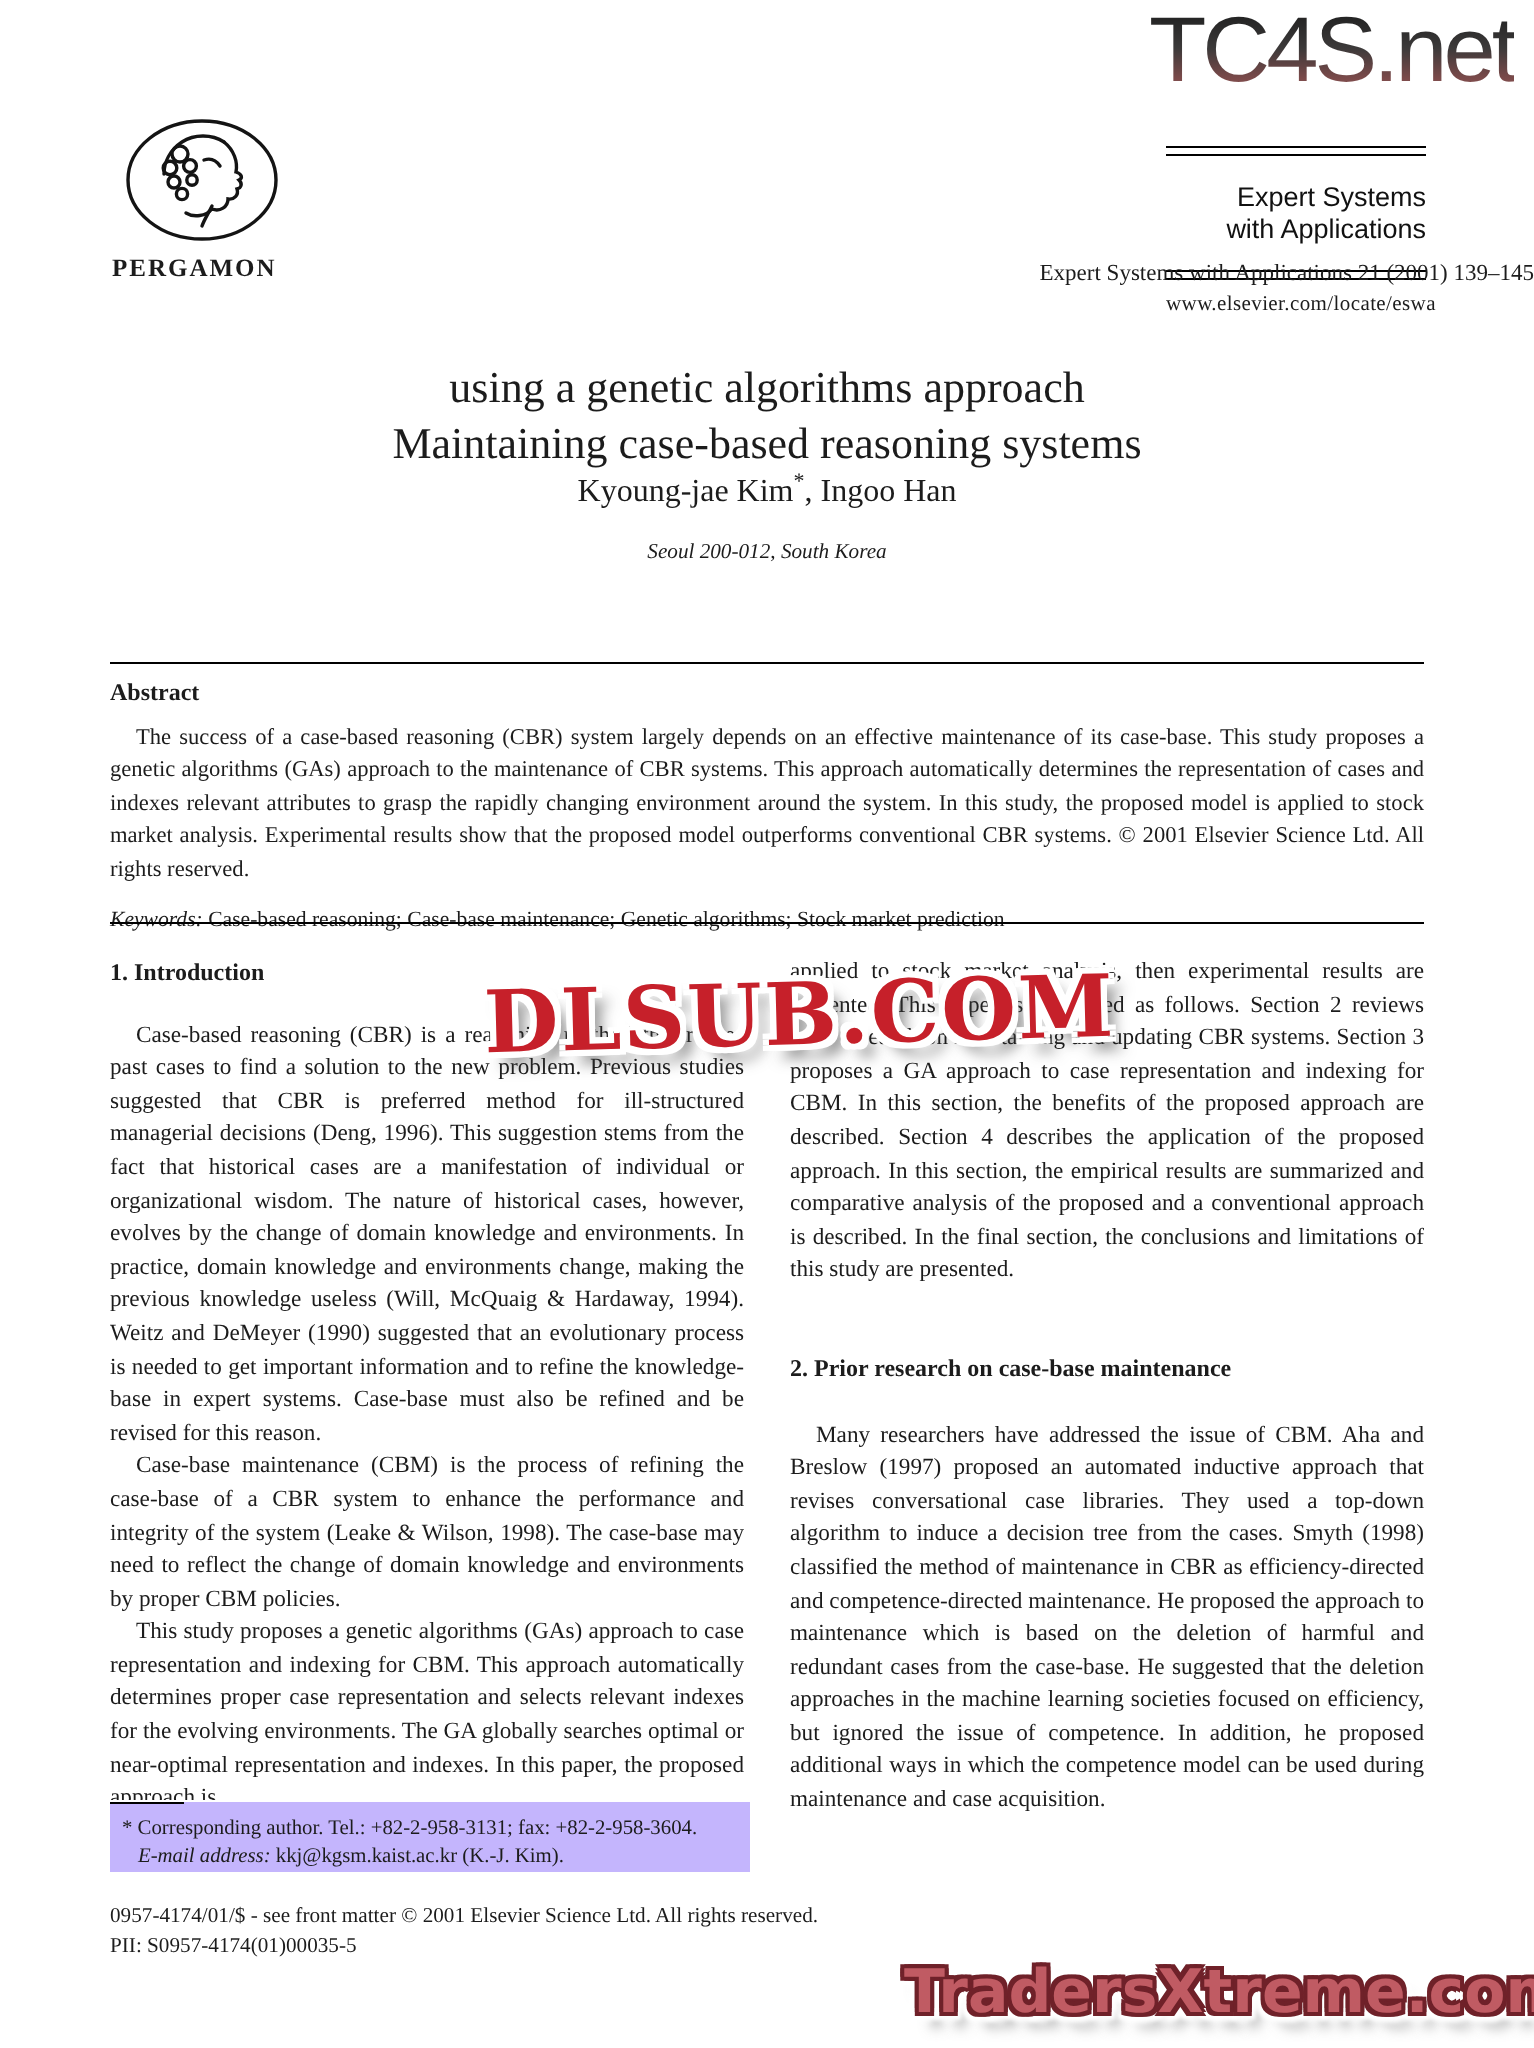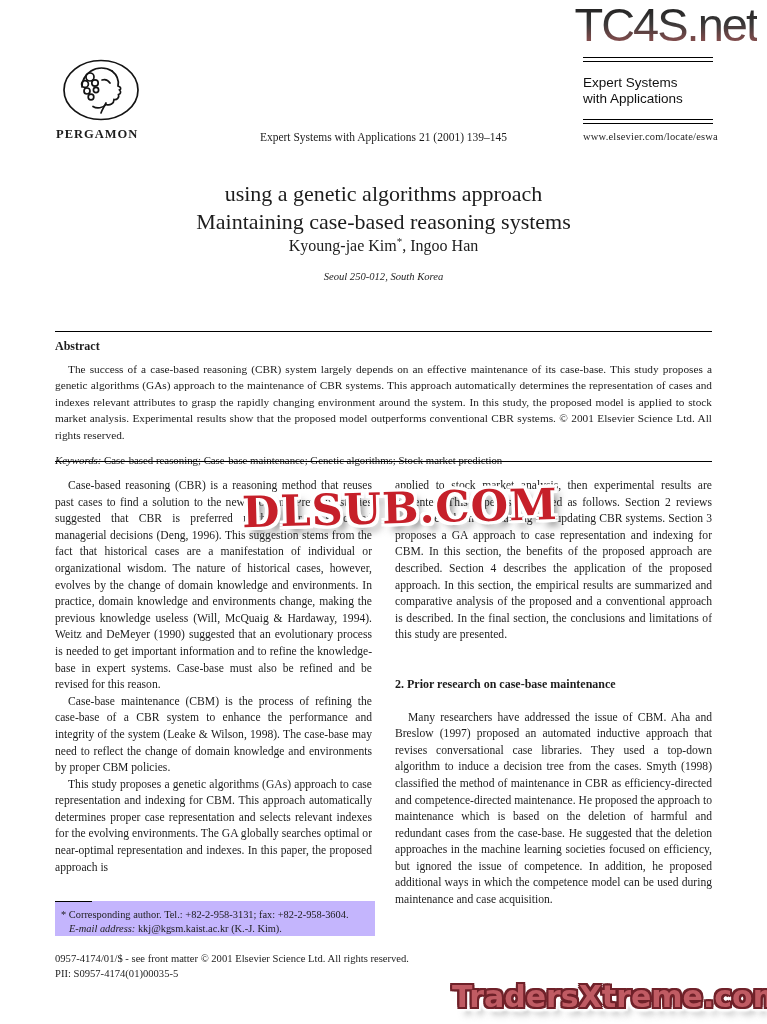--- a/index.html
+++ b/index.html
@@ -39,29 +39,29 @@
       -4px -4px 2px #fff, 4px -4px 2px #fff, -4px 4px 2px #fff, 4px 4px 2px #fff,
       0 5px 3px #ffffff, 0 -5px 3px #ffffff, 5px 0 3px #fff, -5px 0 3px #fff,
       6px 8px 6px rgba(120,120,120,0.5);
   }
 
   
   .pergamon { position:absolute; left:56px; top:58px; width:90px; text-align:left; }
   .pergamon svg { display:block; margin:0 auto; }
   .pergamon-label { font-weight:bold; font-size:12.5px; letter-spacing:1px; margin-top:3px; }
 
-  .hdr-right { position:absolute; left:583px; top:57px; width:130px; text-align:left; }
+  .hdr-right { position:absolute; left:583px; top:73px; width:130px; text-align:right; }
   .double-rule { height:3px; border-top:1.5px solid #000; border-bottom:1.5px solid #000; }
   .journal-name {
     font-family:"Liberation Sans", sans-serif; font-size:13.5px; line-height:16px;
     color:#111; margin:13px 0 12px 0;
   }
   .website { font-size:10.5px; margin-top:7px; letter-spacing:0.2px; white-space:nowrap; }
 
-  .citation { position:absolute; top:131px; left:0; width:100%; text-align:center; font-size:11.5px; }
+  .citation { position:absolute; top:131px; left:0; width:100%; text-align:right; font-size:11.5px; }
 
   
   .titleblock { position:absolute; top:180px; left:0; width:100%; text-align:center; }
   .title { font-size:22px; font-weight:normal; line-height:27.5px; margin:0; }
   .authors { font-size:16px; margin-top:0; }
   .authors sup { font-size:11px; }
   .affiliation { font-style:italic; font-size:10.6px; line-height:14px; margin-top:15px; }
 
   
   .rule-a { position:absolute; top:331px; left:55px; width:657px; border-top:1px solid #000; }
@@ -129,36 +129,37 @@
 
   <div class="titleblock">
     <div class="title">
       <div>using a genetic algorithms approach</div>
       <div>Maintaining case-based reasoning systems</div>
     </div>
     <div class="authors">
       <span>Kyoung-jae Kim</span><sup>*</sup><span>, Ingoo Han</span>
     </div>
     <div class="affiliation">
-      <div>Seoul 250-012, South Korea</div>
+      <div>Seoul 200-012, South Korea</div>
     </div>
   </div>
 
   <div class="rule-a"></div>
   <div class="abstract">
     <div class="abstract-h">Abstract</div>
     <p class="abstract-p">The success of a case-based reasoning (CBR) system largely depends on an effective maintenance of its case-base. This study proposes a genetic algorithms (GAs) approach to the maintenance of CBR systems. This approach automatically determines the representation of cases and indexes relevant attributes to grasp the rapidly changing environment around the system. In this study, the proposed model is applied to stock market analysis. Experimental results show that the proposed model outperforms conventional CBR systems. © 2001 Elsevier Science Ltd. All rights reserved.</p>
     <div class="keywords">
       <i>Keywords:</i><span> Case-based reasoning; Case-base maintenance; Genetic algorithms; Stock market prediction</span>
     </div>
   </div>
   <div class="rule-b"></div>
 
   <div class="cols">
     <div class="col col-left">
+      <div class="sec-h">1. Introduction</div>
       <p>Case-based reasoning (CBR) is a reasoning method that reuses past cases to find a solution to the new problem. Previous studies suggested that CBR is preferred method for ill-structured managerial decisions (Deng, 1996). This suggestion stems from the fact that historical cases are a manifestation of individual or organizational wisdom. The nature of historical cases, however, evolves by the change of domain knowledge and environments. In practice, domain knowledge and environments change, making the previous knowledge useless (Will, McQuaig &amp; Hardaway, 1994). Weitz and DeMeyer (1990) suggested that an evolutionary process is needed to get important information and to refine the knowledge-base in expert systems. Case-base must also be refined and be revised for this reason.</p>
       <p>Case-base maintenance (CBM) is the process of refining the case-base of a CBR system to enhance the performance and integrity of the system (Leake &amp; Wilson, 1998). The case-base may need to reflect the change of domain knowledge and environments by proper CBM policies.</p>
       <p>This study proposes a genetic algorithms (GAs) approach to case representation and indexing for CBM. This approach automatically determines proper case representation and selects relevant indexes for the evolving environments. The GA globally searches optimal or near-optimal representation and indexes. In this paper, the proposed approach is</p>
     </div>
     <div class="col col-right">
       <p class="noindent">applied to stock market analysis, then experimental results are presented. This paper is organized as follows. Section 2 reviews prior research on maintaining and updating CBR systems. Section 3 proposes a GA approach to case representation and indexing for CBM. In this section, the benefits of the proposed approach are described. Section 4 describes the application of the proposed approach. In this section, the empirical results are summarized and comparative analysis of the proposed and a conventional approach is described. In the final section, the conclusions and limitations of this study are presented.</p>
       <div class="sec-h sec-h2">2. Prior research on case-base maintenance</div>
       <p>Many researchers have addressed the issue of CBM. Aha and Breslow (1997) proposed an automated inductive approach that revises conversational case libraries. They used a top-down algorithm to induce a decision tree from the cases. Smyth (1998) classified the method of maintenance in CBR as efficiency-directed and competence-directed maintenance. He proposed the approach to maintenance which is based on the deletion of harmful and redundant cases from the case-base. He suggested that the deletion approaches in the machine learning societies focused on efficiency, but ignored the issue of competence. In addition, he proposed additional ways in which the competence model can be used during maintenance and case acquisition.</p>
     </div>
   </div>

